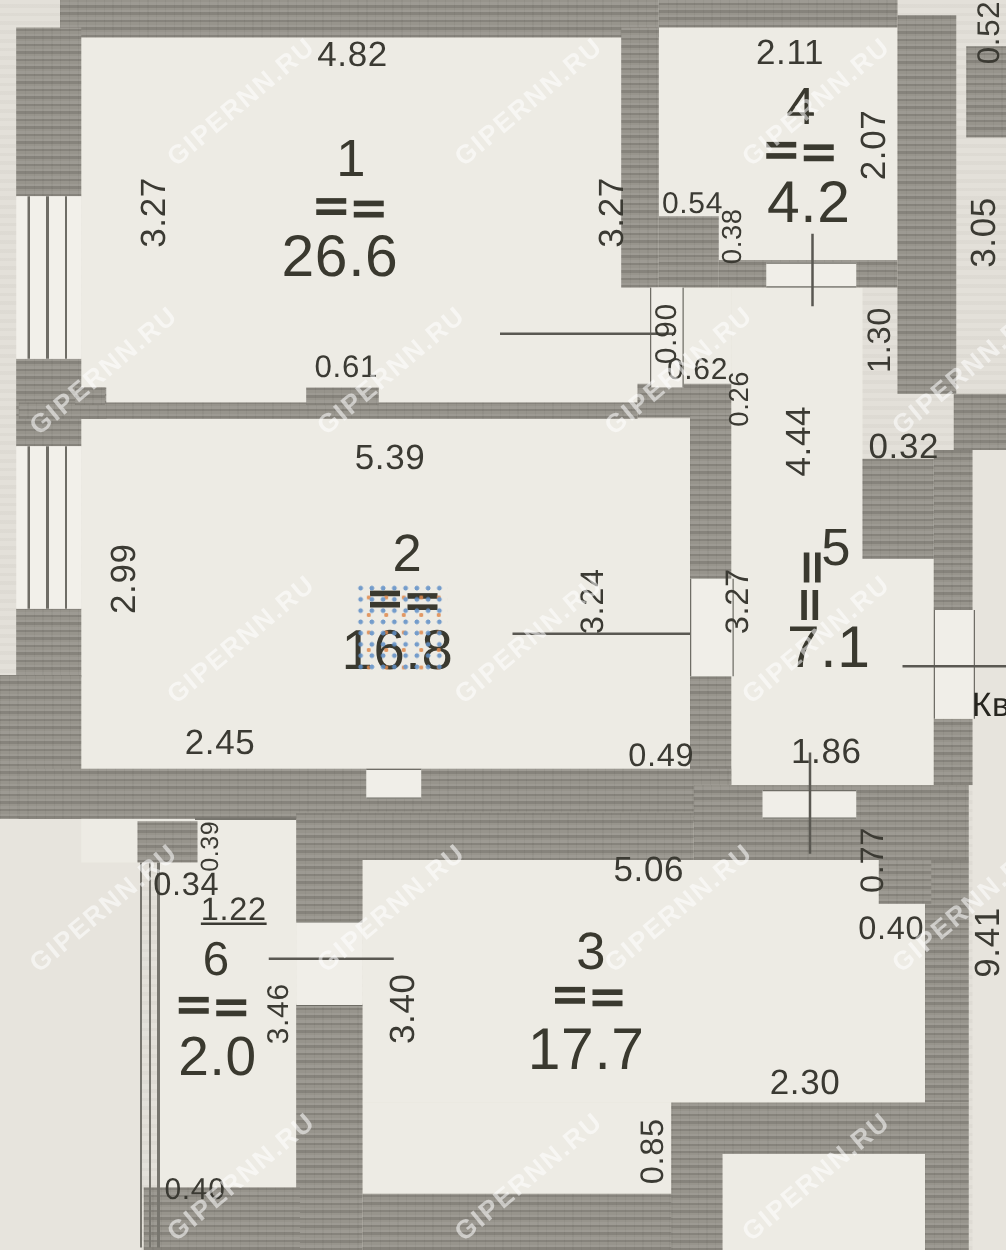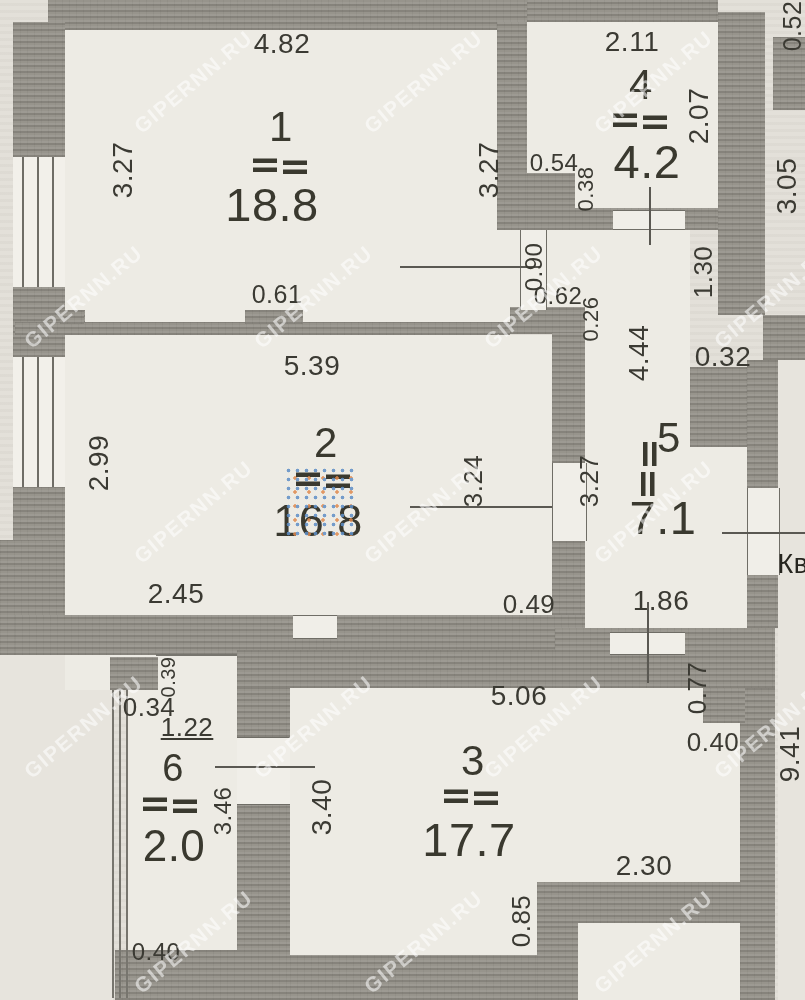--- a/index.html
+++ b/index.html
@@ -174,21 +174,21 @@
       <span class="label" style="left: 519px; top: 696px; font-size: 28px;">5.06</span>
       <span class="label rot" style="left: 322px; top: 807px; font-size: 28px;">3.40</span>
       <span class="label" style="left: 644px; top: 866px; font-size: 28px;">2.30</span>
       <span class="label rot" style="left: 521px; top: 921px; font-size: 26px;">0.85</span>
       <span class="label rot" style="left: 168px; top: 677px; font-size: 20px;">0.39</span>
       <span class="label" style="left: 149px; top: 707px; font-size: 26px;">0.34</span>
       <span class="label" style="left: 187px; top: 727px; font-size: 26px; text-decoration: underline;">1.22</span>
       <span class="label rot" style="left: 223px; top: 811px; font-size: 24px;">3.46</span>
       <span class="label" style="left: 156px; top: 952px; font-size: 24px;">0.40</span>
       <span class="label room-number" style="left: 281px; top: 127px; font-size: 42px;">1</span>
-      <span class="label room-area" style="left: 272px; top: 204px; font-size: 47px;">18.8</span>
+      <span class="label room-area" style="left: 272px; top: 204px; font-size: 47px;">26.6</span>
       <span class="label room-number" style="left: 641px; top: 85px; font-size: 42px;">4</span>
       <span class="label room-area" style="left: 647px; top: 161px; font-size: 47px;">4.2</span>
       <span class="label room-number" style="left: 326px; top: 443px; font-size: 42px;">2</span>
       <span class="label room-area" style="left: 318px; top: 520px; font-size: 45px;">16.8</span>
       <span class="label room-number" style="left: 669px; top: 438px; font-size: 42px;">5</span>
       <span class="label room-area" style="left: 663px; top: 517px; font-size: 47px;">7.1</span>
       <span class="label room-number" style="left: 473px; top: 761px; font-size: 42px;">3</span>
       <span class="label room-area" style="left: 469px; top: 839px; font-size: 47px;">17.7</span>
       <span class="label room-number" style="left: 173px; top: 768px; font-size: 38px;">6</span>
       <span class="label room-area" style="left: 174px; top: 846px; font-size: 44px;">2.0</span>

